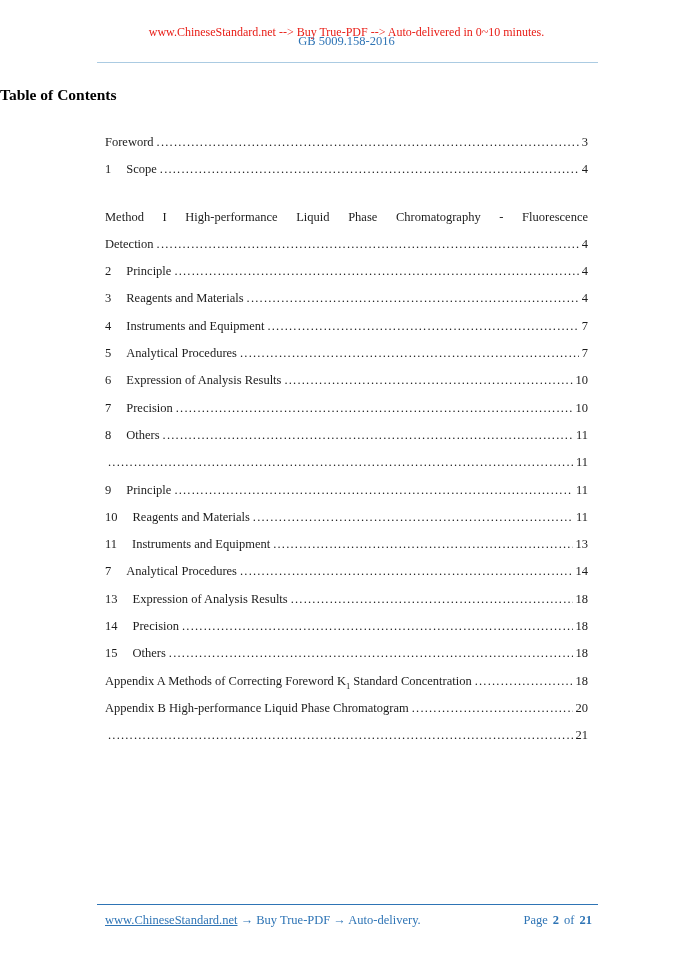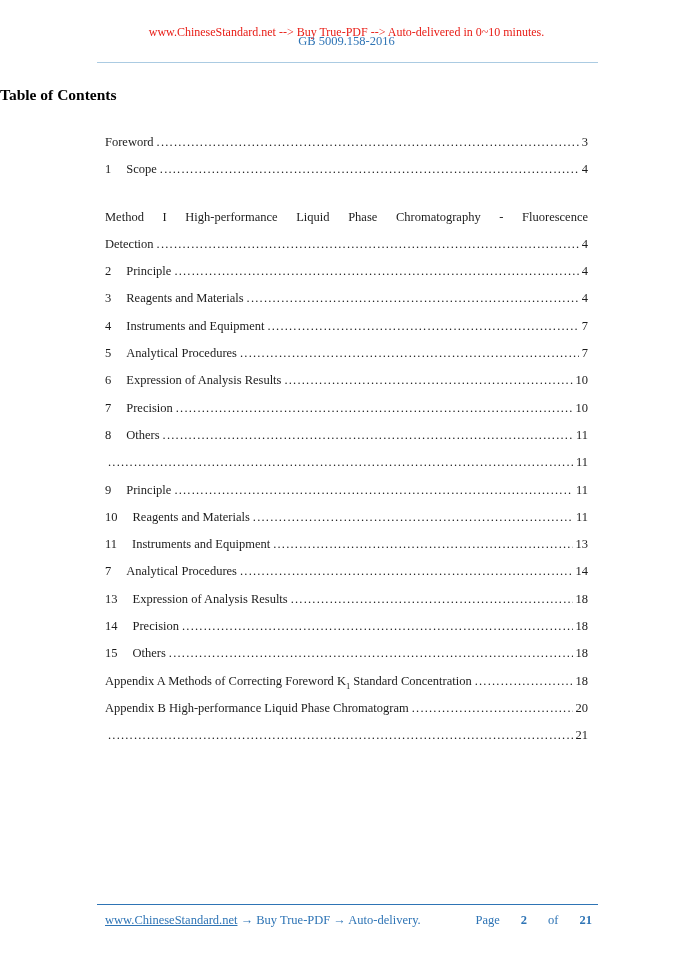--- a/index.html
+++ b/index.html
@@ -66,21 +66,21 @@
   .footer{
     position:absolute;top:904px;left:97px;width:501px;
     border-top:1px solid var(--blue);
   }
   .footer-inner{
     display:flex;justify-content:space-between;align-items:baseline;
     padding:8px 6px 0 8px;
     font-size:12.5px;color:var(--blue);
   }
   .footer-link{text-decoration:underline;color:var(--blue);cursor:pointer;margin-top:12px;}
-  .page-indicator{display:flex;gap:21px;align-items:flex-end;}
+  .page-indicator{display:flex;gap:5px;align-items:flex-end;}
   .pg-bold{font-weight:bold;}
 </style>
 </head>
 <body>
 
 <div class="page">
 
   <div class="doc-number">GB 5009.158-2016</div>
   <div class="promo">www.ChineseStandard.net --&gt; Buy True-PDF --&gt; Auto-delivered in 0~10 minutes.</div>
   <div class="header-rule"></div>

